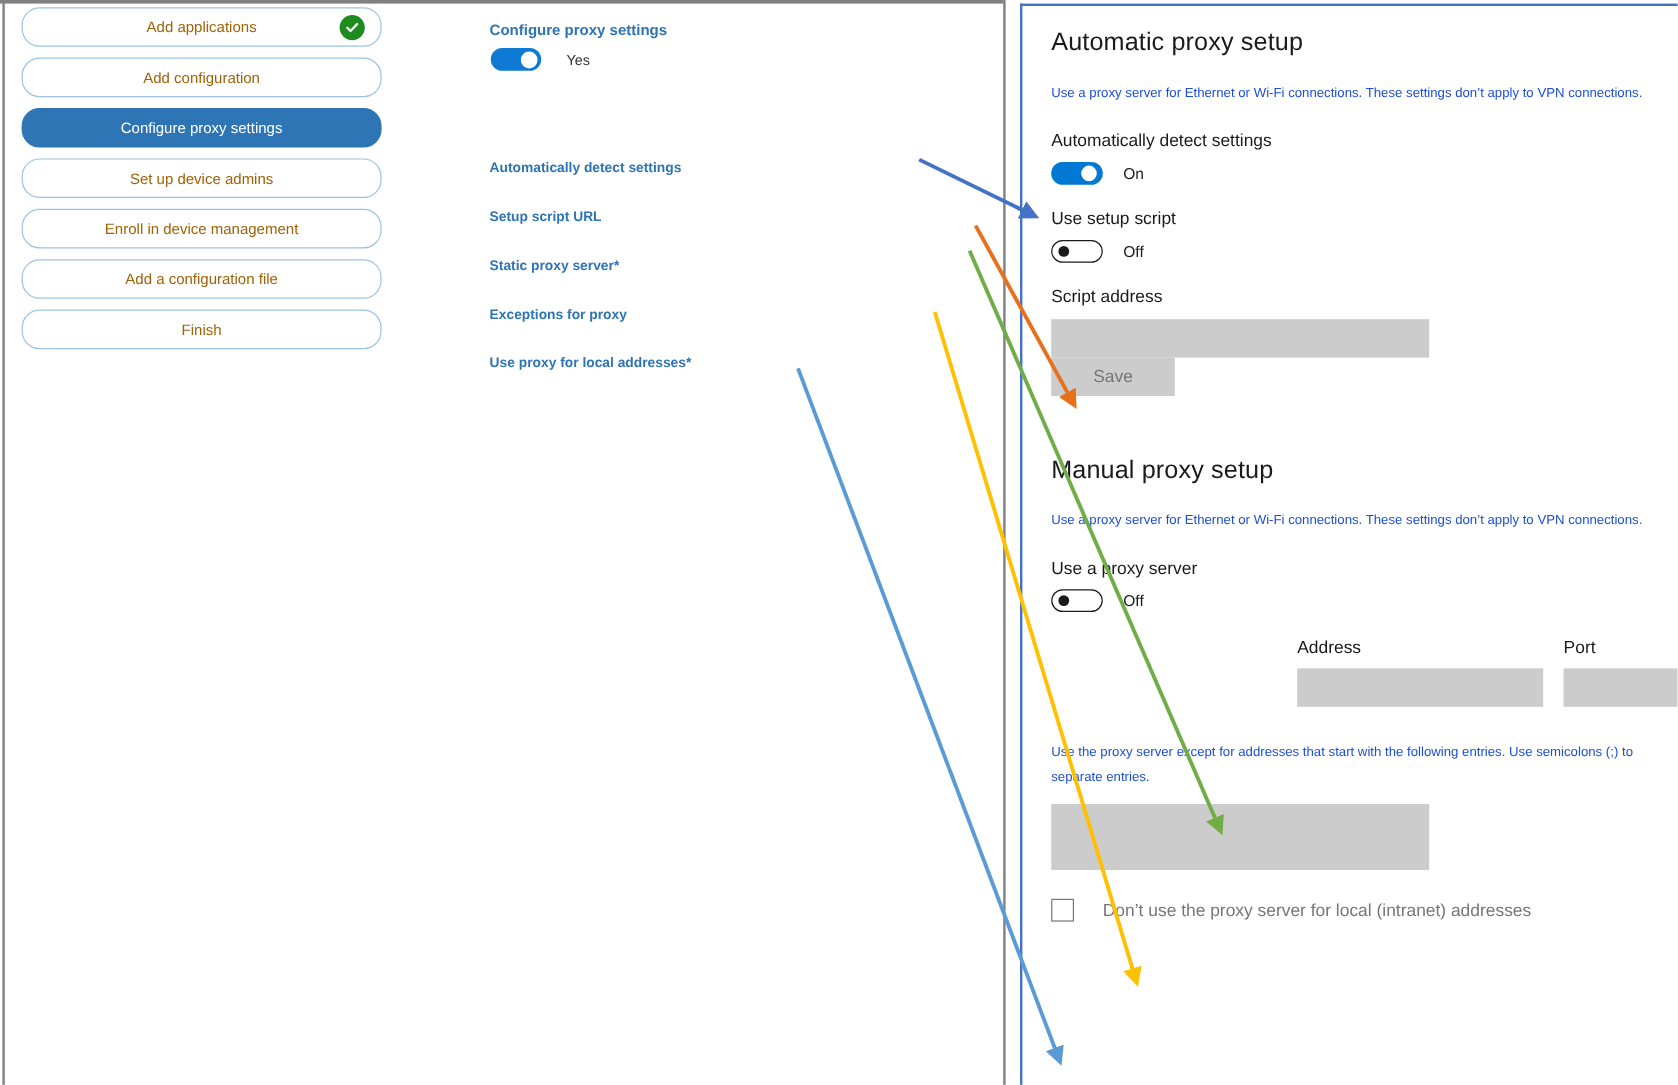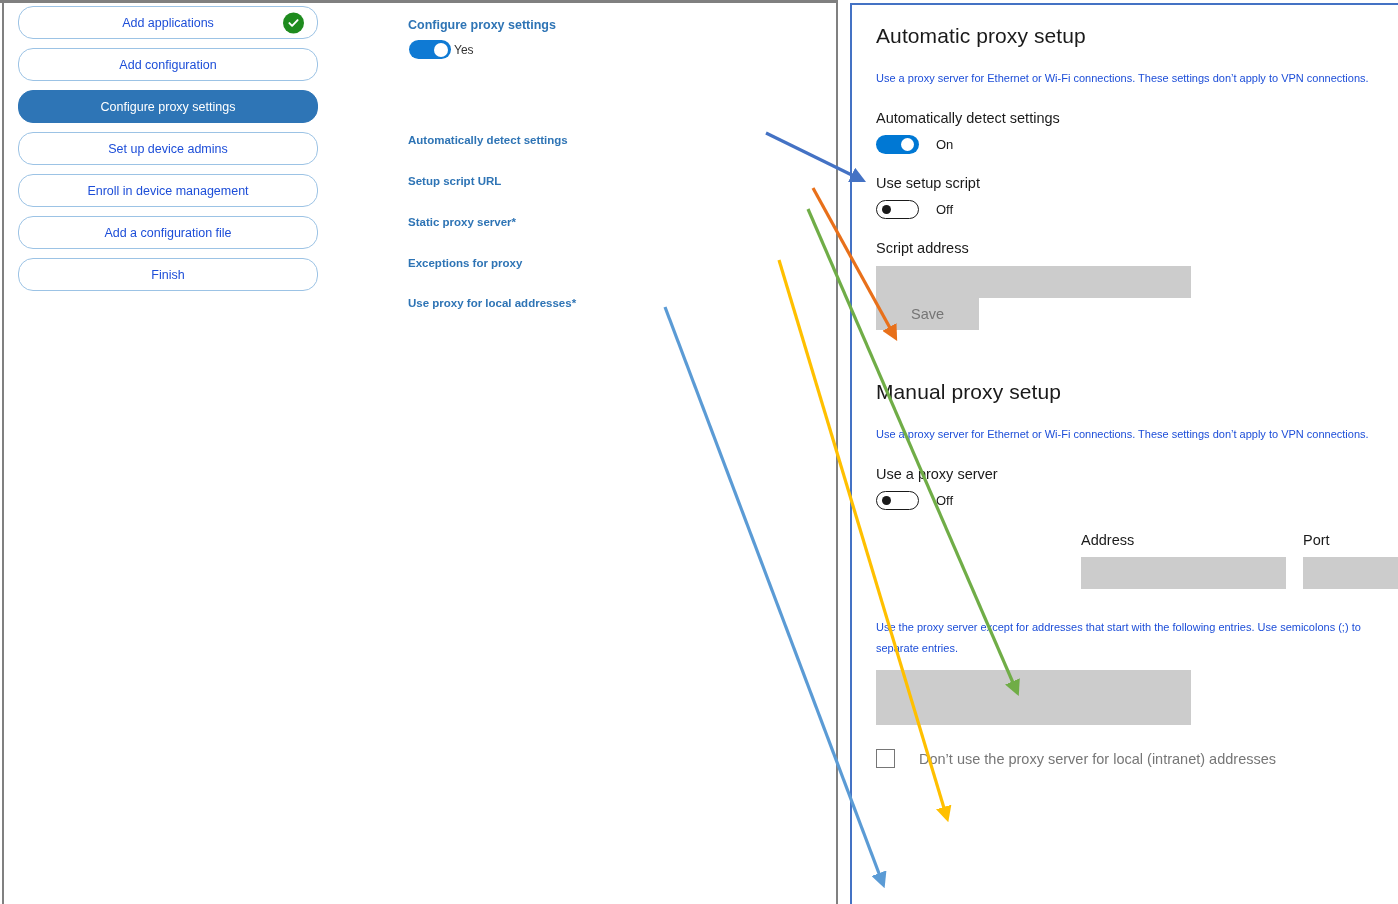--- a/index.html
+++ b/index.html
@@ -18,36 +18,36 @@
   
   .steps-panel{position:absolute;left:18px;top:6px;width:300px;}
   .steps-title{
     font-size:17px;font-weight:bold;color:#2E74B5;letter-spacing:.2px;
     margin:0 0 9px 4px;
   }
   .step{
     position:relative;height:31px;border:1px solid #9CC3E5;border-radius:15px;
     background:#ffffff;margin-bottom:9px;
     display:flex;align-items:center;justify-content:center;
-    font-size:12.5px;color:#1d4ed8;
+    font-size:12.5px;color:#a16207;
   }
   .step.active{background:#2E75B6;border-color:#2E75B6;color:#ffffff;}
   .step .check{
     position:absolute;right:13px;top:50%;transform:translateY(-50%);
     width:21px;height:21px;border-radius:50%;background:#1E8B1E;
     display:flex;align-items:center;justify-content:center;
   }
   .step .check svg{display:block;}
 
   
   .form-panel{position:absolute;left:408px;top:18px;width:420px;}
   .form-head{font-size:12.5px;font-weight:bold;color:#2E74B5;margin:0 0 8px 0;}
 
   .toggle{
-    display:inline-flex;align-items:center;gap:3px;margin:0 0 0 1px;
+    display:inline-flex;align-items:center;gap:21px;margin:0 0 0 1px;
   }
   .sw{
     width:42px;height:19px;border-radius:10px;background:#0F7AD4;position:relative;
     flex:0 0 auto;
   }
   .sw .knob{
     position:absolute;top:2.5px;right:3px;width:14px;height:14px;border-radius:50%;
     background:#ffffff;
   }
   .toggle-label{font-size:12px;color:#333;}

